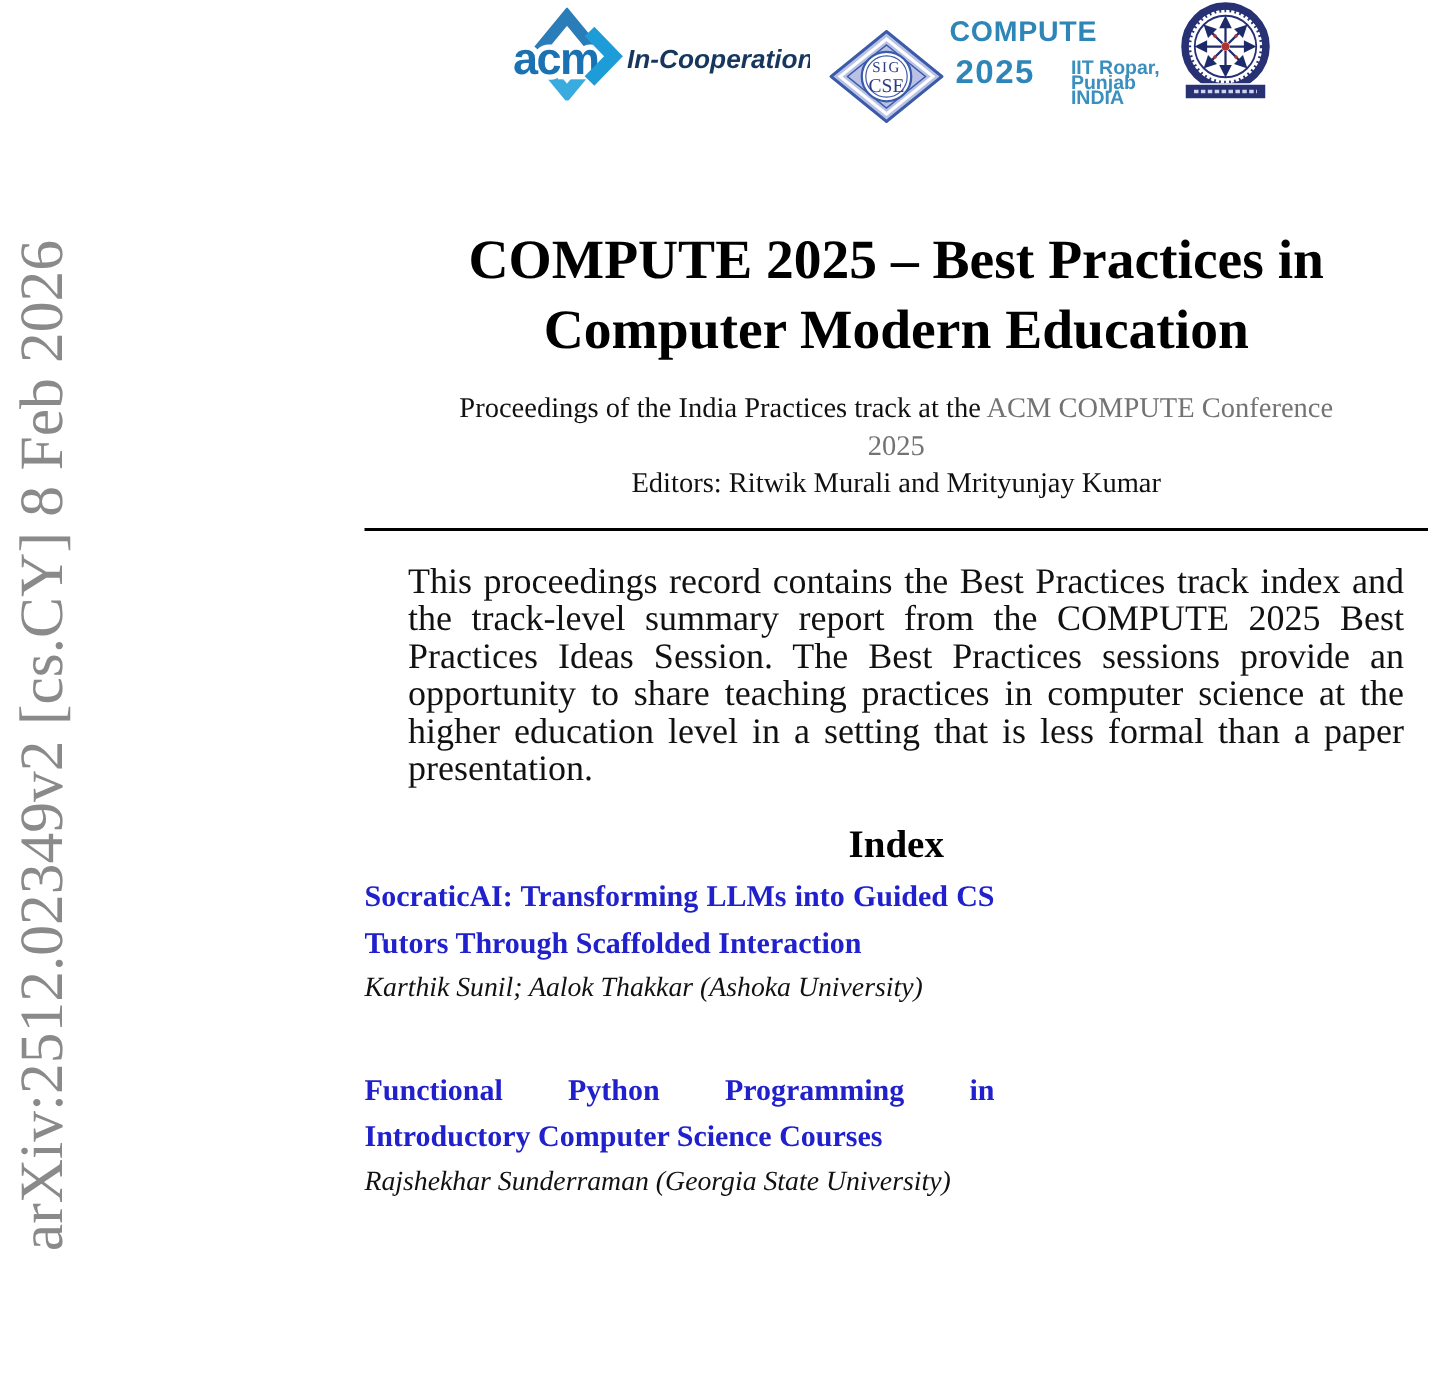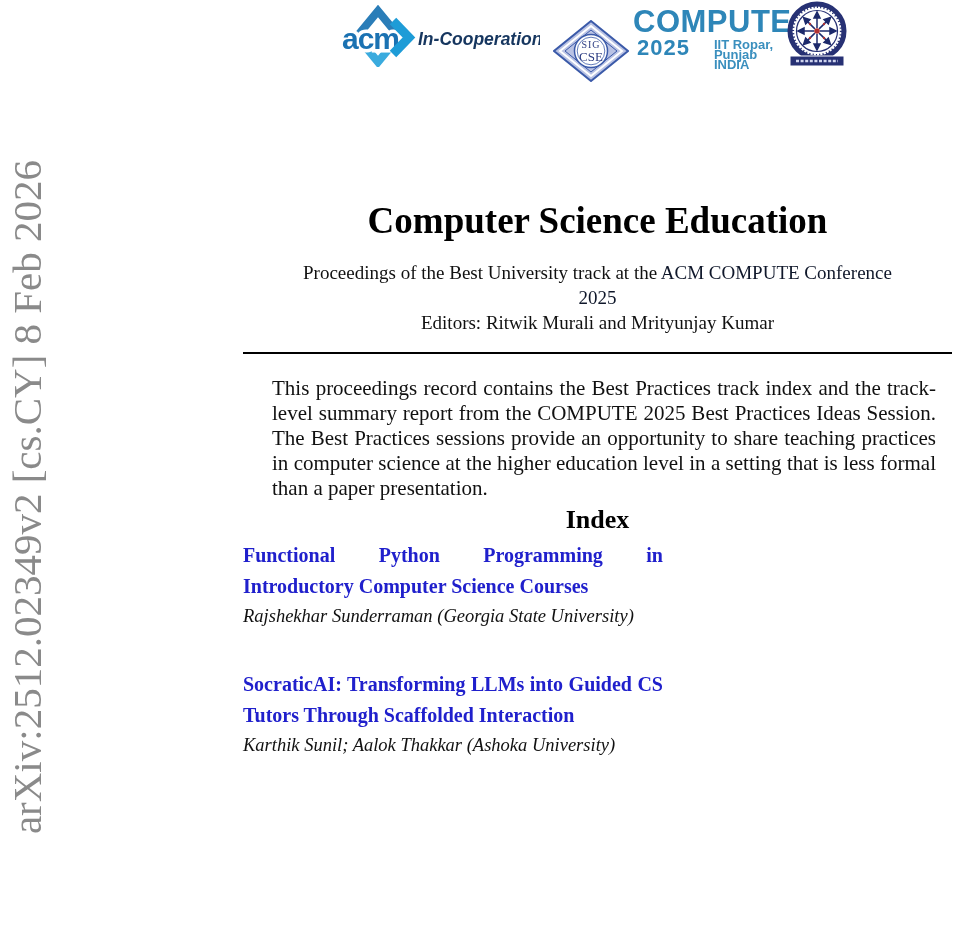--- a/index.html
+++ b/index.html
@@ -25,49 +25,49 @@
     font-family: "Liberation Serif", serif;
   }
 
   
   .logo-acm    { position: absolute; left: 340px; top: 5px; }
   .logo-sigcse { position: absolute; left: 553px; top: 20px; }
   .logo-compute{ position: absolute; left: 633px; top: 7px; width: 150px; font-family: "Liberation Sans", sans-serif; }
   .logo-seal   { position: absolute; left: 786px; top: 1px; }
 
   .compute-name {
-    font-size: 31px; font-weight: bold; letter-spacing: 0.5px;
+    font-size: 19px; font-weight: bold; letter-spacing: 0.5px;
     color: #2e86b8; line-height: 29px;
   }
   .compute-sub { display: flex; gap: 24px; margin-top: 1px; padding-left: 4px; }
   .compute-year { font-size: 22px; font-weight: bold; color: #2e86b8; line-height: 22px; letter-spacing: 1px; }
   .compute-loc { font-size: 13px; font-weight: bold; color: #3a8fbe; line-height: 10px; padding-top: 3px; }
 
   
   .main { position: absolute; left: 243px; top: 0; width: 709px; }
 
   .doc-title {
     margin: 150px 0 0 0;
     font-size: 37px; font-weight: bold;
     line-height: 47px; text-align: center; color: #000;
   }
   .subtitle { margin-top: 16px; font-size: 19px; line-height: 25px; text-align: center; color: #111; }
-  .link-blue { color: #0f172a; }
+  .link-blue { color: #737373; }
   .subtitle a, .link-blue { text-decoration: none; cursor: pointer; }
 
   .rule { margin: 17px 0 0 0; border: none; border-top: 2px solid #000; width: 100%; }
 
   .abstract {
     margin: 22px 16px 0 29px;
-    font-size: 21px; line-height: 25px;
+    font-size: 24px; line-height: 25px;
     text-align: justify; color: #111;
   }
 
   .index-heading {
-    margin-top: 4px; font-size: 26px; font-weight: bold;
+    margin-top: 22px; font-size: 26px; font-weight: bold;
     line-height: 29px; text-align: center; color: #000;
   }
 
   .entries { margin-top: 6px; }
   .entry { margin-bottom: 40px; }
   .entry-title {
     width: 420px;
     font-size: 20px; font-weight: bold; line-height: 31px;
     text-align: justify; text-align-last: left;
     color: #2020cc; cursor: pointer;
@@ -164,44 +164,44 @@
       <circle cx="24" cy="37" r="1.2" fill="#b23333"></circle>
       <circle cx="38" cy="37" r="1.2" fill="#b23333"></circle>
       <path d="M4 55 h54 v10 h-54 z" fill="#273174" stroke="#ffffff" stroke-width="1"></path>
       <line x1="10" y1="60" x2="52" y2="60" stroke="#cfd4ee" stroke-width="2.4" stroke-dasharray="3,1.6"></line>
     </svg>
   </div>
 
   <div class="main">
 
     <h1 class="doc-title">
-      <br>
-      <span>Computer Science Education</span>
+      <span>COMPUTE 2025 – Best Practices in</span><br>
+      <span>Computer Modern Education</span>
     </h1>
 
     <div class="subtitle">
-      <div><span>Proceedings of the Best University track at the </span><span class="link-blue">ACM COMPUTE Conference</span></div>
+      <div><span>Proceedings of the India Practices track at the </span><span class="link-blue">ACM COMPUTE Conference</span></div>
       <div><span class="link-blue">2025</span></div>
       <div>Editors: Ritwik Murali and Mrityunjay Kumar</div>
     </div>
 
     <hr class="rule">
 
     <p class="abstract">This proceedings record contains the Best Practices track index and the track-level summary report from the COMPUTE 2025 Best Practices Ideas Session. The Best Practices sessions provide an opportunity to share teaching practices in computer science at the higher education level in a setting that is less formal than a paper presentation.</p>
 
     <div class="index-heading">Index</div>
 
     <div class="entries">
+
+      <div class="entry">
+        <div class="entry-title">SocraticAI: Transforming LLMs into Guided CS Tutors Through Scaffolded Interaction</div>
+        <div class="entry-authors">Karthik Sunil; Aalok Thakkar (Ashoka University)</div>
+      </div>
 
       <div class="entry">
         <div class="entry-title">Functional Python Programming in Introductory Computer Science Courses</div>
         <div class="entry-authors">Rajshekhar Sunderraman (Georgia State University)</div>
       </div>
 
-      <div class="entry">
-        <div class="entry-title">SocraticAI: Transforming LLMs into Guided CS Tutors Through Scaffolded Interaction</div>
-        <div class="entry-authors">Karthik Sunil; Aalok Thakkar (Ashoka University)</div>
-      </div>
-
 
     </div>
   </div>
 </div>
 
 </body></html>

